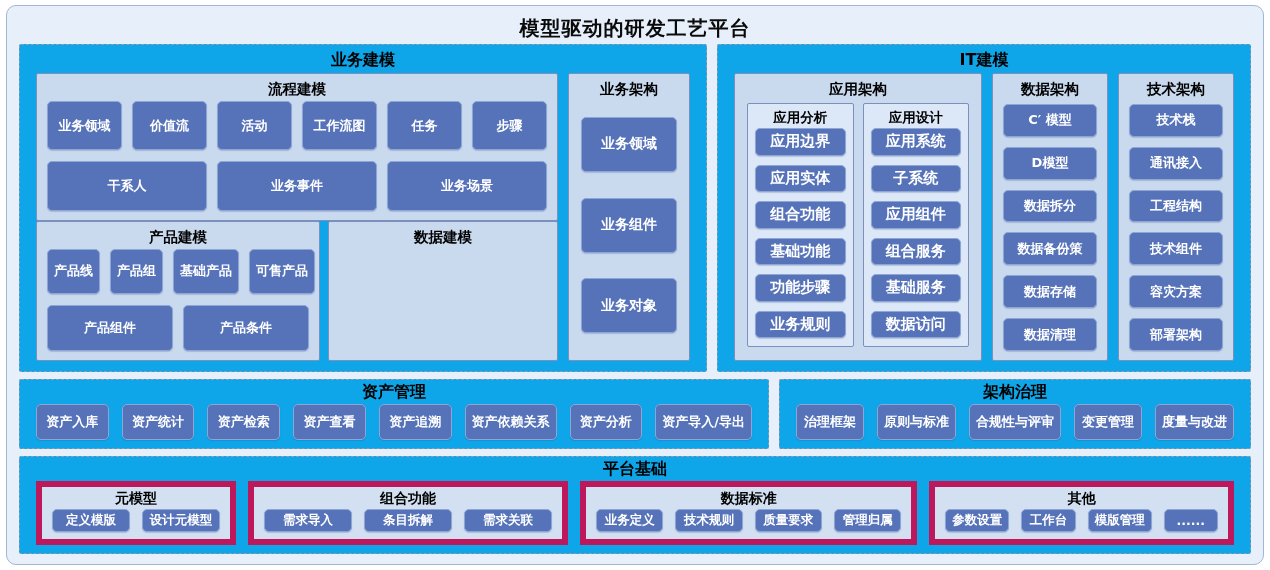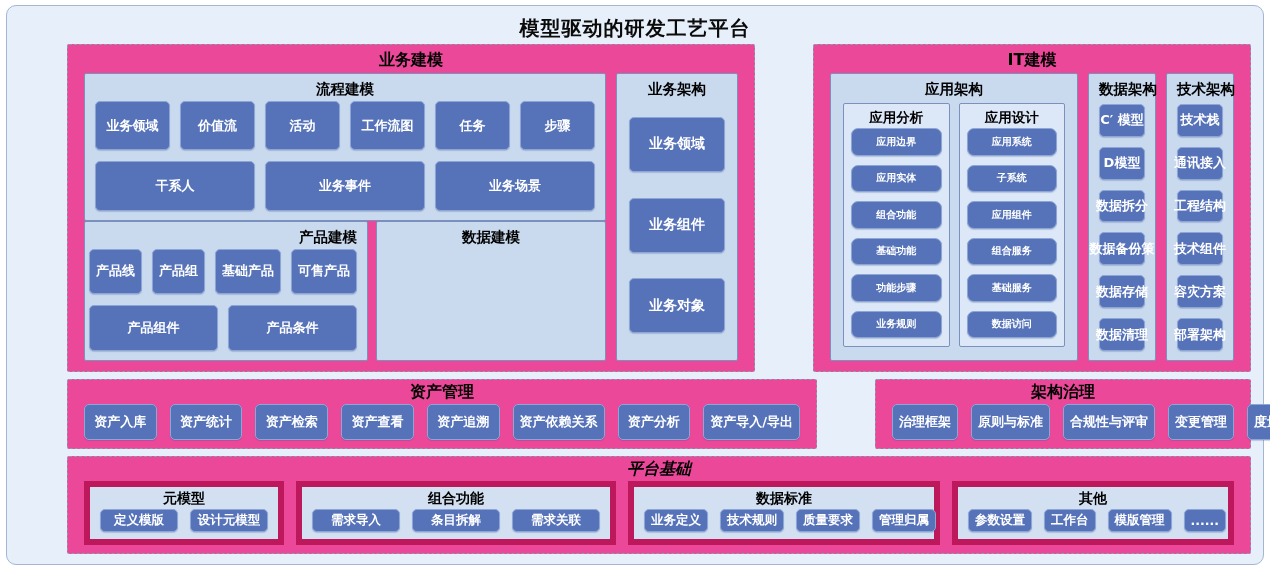--- a/index.html
+++ b/index.html
@@ -17,23 +17,23 @@
   .main-title{
     text-align:center;font-size:20px;font-weight:bold;color:#0a0a0a;
     line-height:32px;flex:0 0 32px;letter-spacing:1px;
   }
   .rows{flex:1;display:flex;flex-direction:column;gap:7px;min-height:0;}
   .row-top{flex:0 0 328px;display:flex;gap:10px;min-height:0;}
   .row-mid{flex:0 0 70px;display:flex;gap:10px;}
   .row-bottom{flex:1;display:flex;min-height:0;}
 
   .section{
-    background:#ec4899;border:1px dashed #8d9cb0;border-radius:2px;
+    background:#0ea5e9;border:1px dashed #8d9cb0;border-radius:2px;
     box-sizing:border-box;display:flex;flex-direction:column;
-    padding:2px 16px 10px 16px;min-width:0;margin-left:48px;
+    padding:2px 16px 10px 16px;min-width:0;
   }
   .section-title{
     text-align:center;font-weight:bold;font-size:16px;color:#000;
     line-height:26px;flex:0 0 26px;
   }
   .panel{
     background:#c9daef;border:1px solid #7c90be;border-radius:2px;
     box-sizing:border-box;display:flex;flex-direction:column;
     padding:3px 10px 9px 10px;min-width:0;
   }
@@ -49,57 +49,57 @@
     display:flex;align-items:center;justify-content:center;
     white-space:nowrap;flex:1 1 0;min-width:auto;
     padding:2px 6px;box-sizing:border-box;box-shadow:0 1px 1px rgba(60,80,140,.25);
   }
 
   
   .bm-body{flex:1;display:flex;gap:10px;min-height:0;}
   .bm-left{flex:1;display:flex;flex-direction:column;gap:0;min-width:0;}
   .panel-process{flex:1;}
   .bm-left-bottom{flex:1.05;display:flex;gap:8px;min-height:0;}
-  .panel-product{flex:1.26;align-items:flex-end;}
+  .panel-product{flex:1.26;}
   .panel-datamodel{flex:1;}
   .panel-bizarch{flex:0 0 122px;}
   .panel-bizarch .tiles-col{justify-content:space-evenly;gap:18px;padding:8px 2px 10px 2px;}
   .panel-bizarch .tile{flex:0 0 55px;font-size:14px;}
   .two-row{flex:1;display:flex;flex-direction:column;gap:11px;min-height:0;}
 
   
   .it-body{flex:1;display:flex;gap:10px;min-height:0;}
   .panel-apparch{flex:0 0 248px;}
   .subpanels{flex:1;display:flex;gap:9px;min-height:0;padding:2px 2px 4px 2px;}
   .subpanel{
     flex:1;background:#dce8f7;border:1px solid #7c90be;border-radius:2px;
     display:flex;flex-direction:column;box-sizing:border-box;
     padding:2px 7px 8px 7px;min-width:0;
   }
   .subpanel-title{
     text-align:center;font-weight:bold;font-size:13.5px;color:#000;
     line-height:22px;flex:0 0 22px;white-space:nowrap;
   }
   .subpanel .tiles-col{gap:9px;}
-  .subpanel .tile{font-size:10px;border-radius:7px;}
+  .subpanel .tile{font-size:15px;}
   .panel-arch-col{flex:1;}
   .panel-arch-col .tiles-col{gap:10px;padding-top:3px;}
   .panel-arch-col .tile{font-size:13px;}
 
   
   .sec-asset{flex:0 0 750px;}
   .sec-governance{flex:1;}
   .row-mid .section{padding:0 16px 8px 16px;}
   .row-mid .section-title{line-height:24px;flex:0 0 24px;}
   .row-mid .tiles-row{gap:13px;}
   .row-mid .tile{font-size:13px;}
 
   
   .sec-platform{flex:1;padding:0 16px 8px 16px;}
-  .sec-platform .section-title{line-height:24px;flex:0 0 24px;font-style:italic;}
+  .sec-platform .section-title{line-height:24px;flex:0 0 24px;}
   .pf-body{flex:1;display:flex;gap:12px;min-height:0;}
   .pf-panel{box-sizing:border-box;background:#d2e0f2;border:6px solid #be185d;
     display:flex;flex-direction:column;padding:1px 10px 7px 10px;min-width:0;}
   .pf-title{text-align:center;font-weight:bold;font-size:14px;color:#000;
     line-height:21px;flex:0 0 21px;white-space:nowrap;}
   .pf-panel .tiles-row{gap:12px;}
   .pf-panel .tile{font-size:12.5px;}
   .pf-meta{flex:0 0 200px;}
   .pf-req{flex:0 0 320px;}
   .pf-std{flex:1.12;}

